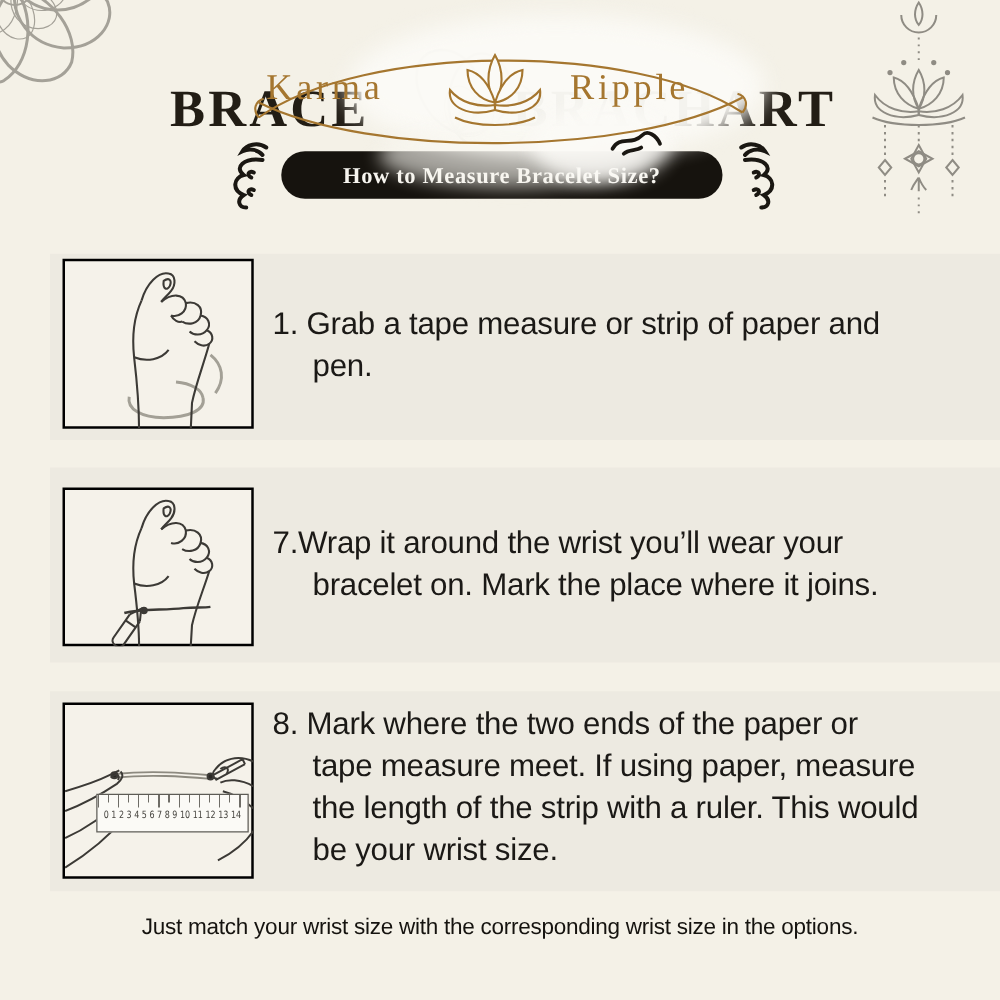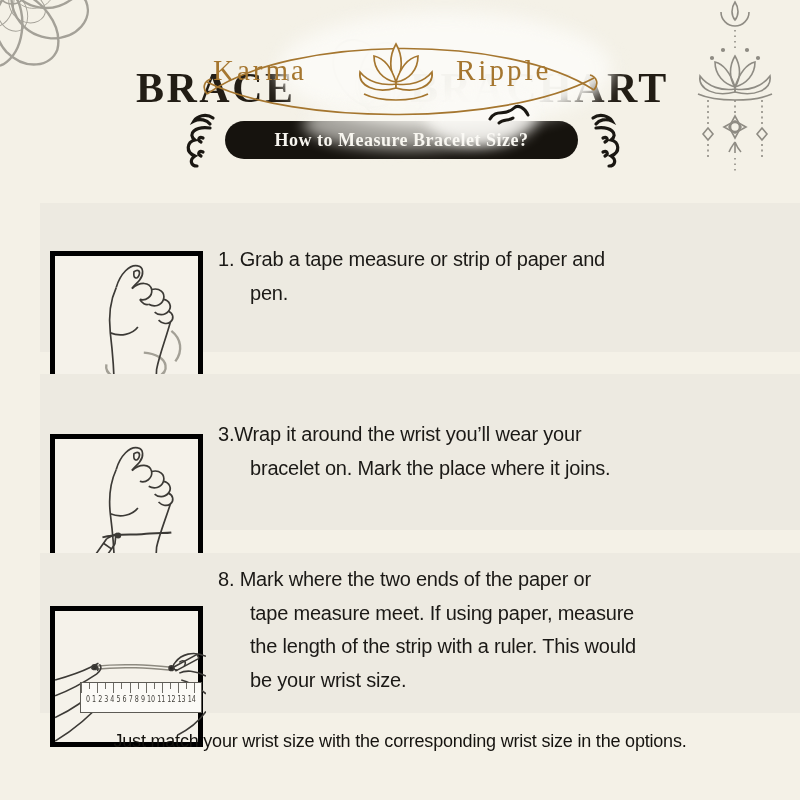--- a/index.html
+++ b/index.html
@@ -48,29 +48,29 @@
   }
   .pill-text{
     font-family:"Liberation Serif", serif; font-weight:700; font-size:18px;
     color:#f7f5ef; letter-spacing:.5px; white-space:pre;
   }
   .flourish{position:absolute; z-index:2;}
   .flourish-mid{z-index:4;}
 
   .box{
     position:absolute; left:10px; width:153px;
-    background:#f5f2ea; border:5px solid #000000; box-sizing:border-box;margin-top:44px;
+    background:#f5f2ea; border:2px solid #000000; box-sizing:border-box;
   }
   .box1{top:4px; height:136px;}
   .box2{top:16px; height:127px;}
   .box3{top:9px; height:141px;}
 
   .step-text{
     position:absolute; left:178px; color:#1b1916;
-    font-size:20px; line-height:33.5px; letter-spacing:-0.2px;
+    font-size:25px; line-height:33.5px; letter-spacing:-0.2px;
     white-space:pre; padding-left:32px; text-indent:-32px;
   }
   .t1{top:40px;} .t2{top:44px;} .t3{top:10px;}
 
   .ruler{
     position:absolute; left:25px; top:71px; width:122px; height:31px;
     background:#fbfaf6; border:1px solid #5d5b55; box-sizing:border-box;
   }
   .ruler-ticks{
     height:10px; width:100%;
@@ -281,21 +281,21 @@
           <path d="M48,100 C62,96 80,98 96,96 C106,95 112,96 118,95" stroke-width="2"></path>
           <circle cx="64" cy="98" r="2.2" fill="#3c3a36"></circle>
           <g transform="rotate(35 60 99)">
             <path d="M55,105 L60,96 L65,105"></path>
             <path d="M55,105 L55,128 C55,134 65,134 65,128 L65,105"></path>
             <line x1="55" y1="111" x2="65" y2="111"></line>
           </g>
         </g>
       </svg>
     </div>
-    <div class="step-text t2">3.Wrap it around the wrist you’ll wear your
+    <div class="step-text t2">7.Wrap it around the wrist you’ll wear your
 bracelet on. Mark the place where it joins.</div>
   </div>
 
   <div class="band band3">
     <div class="box box3">
       <svg style="position:absolute;left:0;top:0;" width="151" height="139" viewBox="0 0 153 141">
         <g stroke="#8d8a80" stroke-width="1.5" fill="none">
           <path d="M40,56 C70,53 95,55 118,57"></path>
           <path d="M40,59 C70,56 95,58 118,60"></path>
         </g>

